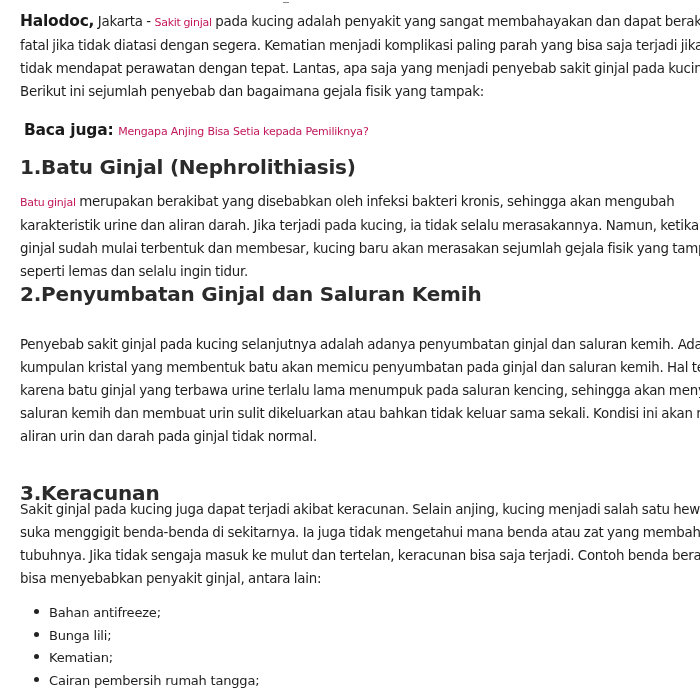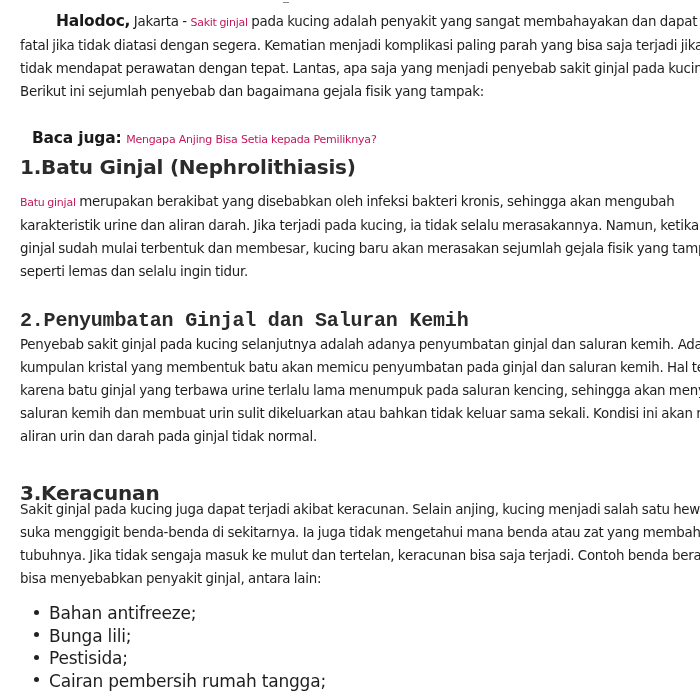--- a/index.html
+++ b/index.html
@@ -25,50 +25,49 @@
       margin: 0;
       letter-spacing: -0.25px;
       word-spacing: -0.5px;
       white-space: nowrap;
     }
     .line { display: block; }
     .lead-strong {
       font-weight: bold;
       font-size: 15.5px;
       color: #1a1a1a;
-      margin-left: 36px;
     }
     .link {
       color: #c2185b;
       text-decoration: none;
       font-size: 11px;
       cursor: pointer;
     }
     .read-also {
       font-size: 15.5px;
-      margin: 12px;
+      margin: 4px;
       letter-spacing: -0.2px;
       white-space: nowrap;
     }
     .read-also .label { font-weight: bold; color: #1a1a1a; }
     .h3 {
       font-size: 20px;
       font-weight: bold;
       color: #2b2b2b;
       margin: 0;
       letter-spacing: -0.2px;
       white-space: nowrap;
     }
     ul.list {
       margin: 0;
       padding: 0 0 0 14px;
       list-style: none;
     }
     ul.list li {
-      font-size: 17px;
+      font-size: 13px;
       line-height: 22.5px;
       position: relative;
       padding-left: 0;
       letter-spacing: -0.2px;
       white-space: nowrap;
     }
     ul.list li .bullet {
       display: inline-block;
       width: 5px; height: 5px;
       border-radius: 50%;
@@ -107,36 +106,36 @@
   </div>
 
   <div class="abs h3" style="top:155px;">1.Batu Ginjal (Nephrolithiasis)</div>
   <div class="abs p" style="top:190px;">
     <span class="line"><a class="link">Batu ginjal</a><span> merupakan berakibat yang disebabkan oleh infeksi bakteri kronis, sehingga akan mengubah</span></span>
     <span class="line">karakteristik urine dan aliran darah. Jika terjadi pada kucing, ia tidak selalu merasakannya. Namun, ketika batu</span>
     <span class="line">ginjal sudah mulai terbentuk dan membesar, kucing baru akan merasakan sejumlah gejala fisik yang tampak,</span>
     <span class="line">seperti lemas dan selalu ingin tidur.</span>
   </div>
 
-  <div class="abs h3" style="top:309px;font-family:Liberation Mono, monospace;">2.Penyumbatan Ginjal dan Saluran Kemih</div>
+  <div class="abs h3" style="top:282px;">2.Penyumbatan Ginjal dan Saluran Kemih</div>
   <div class="abs p" style="top:333px;">
     <span class="line">Penyebab sakit ginjal pada kucing selanjutnya adalah adanya penyumbatan ginjal dan saluran kemih. Adanya</span>
     <span class="line">kumpulan kristal yang membentuk batu akan memicu penyumbatan pada ginjal dan saluran kemih. Hal tersebut</span>
     <span class="line">karena batu ginjal yang terbawa urine terlalu lama menumpuk pada saluran kencing, sehingga akan menyumbat</span>
     <span class="line">saluran kemih dan membuat urin sulit dikeluarkan atau bahkan tidak keluar sama sekali. Kondisi ini akan membuat</span>
     <span class="line">aliran urin dan darah pada ginjal tidak normal.</span>
   </div>
 
   <div class="abs h3" style="top:481px;">3.Keracunan</div>
   <div class="abs p" style="top:498px;">
     <span class="line">Sakit ginjal pada kucing juga dapat terjadi akibat keracunan. Selain anjing, kucing menjadi salah satu hewan yang</span>
     <span class="line">suka menggigit benda-benda di sekitarnya. Ia juga tidak mengetahui mana benda atau zat yang membahayakan</span>
     <span class="line">tubuhnya. Jika tidak sengaja masuk ke mulut dan tertelan, keracunan bisa saja terjadi. Contoh benda beracun yang</span>
     <span class="line">bisa menyebabkan penyakit ginjal, antara lain:</span>
   </div>
 
   <ul class="abs list" style="top:602px; left:20px;">
     <li><span class="bullet"></span><span>Bahan antifreeze;</span></li>
     <li><span class="bullet"></span><span>Bunga lili;</span></li>
-    <li><span class="bullet"></span><span>Pestisida;</span></li>
+    <li><span class="bullet"></span><span>Kematian;</span></li>
     <li><span class="bullet"></span><span>Cairan pembersih rumah tangga;</span></li>
   </ul>
 </div>
 
 </body></html>

